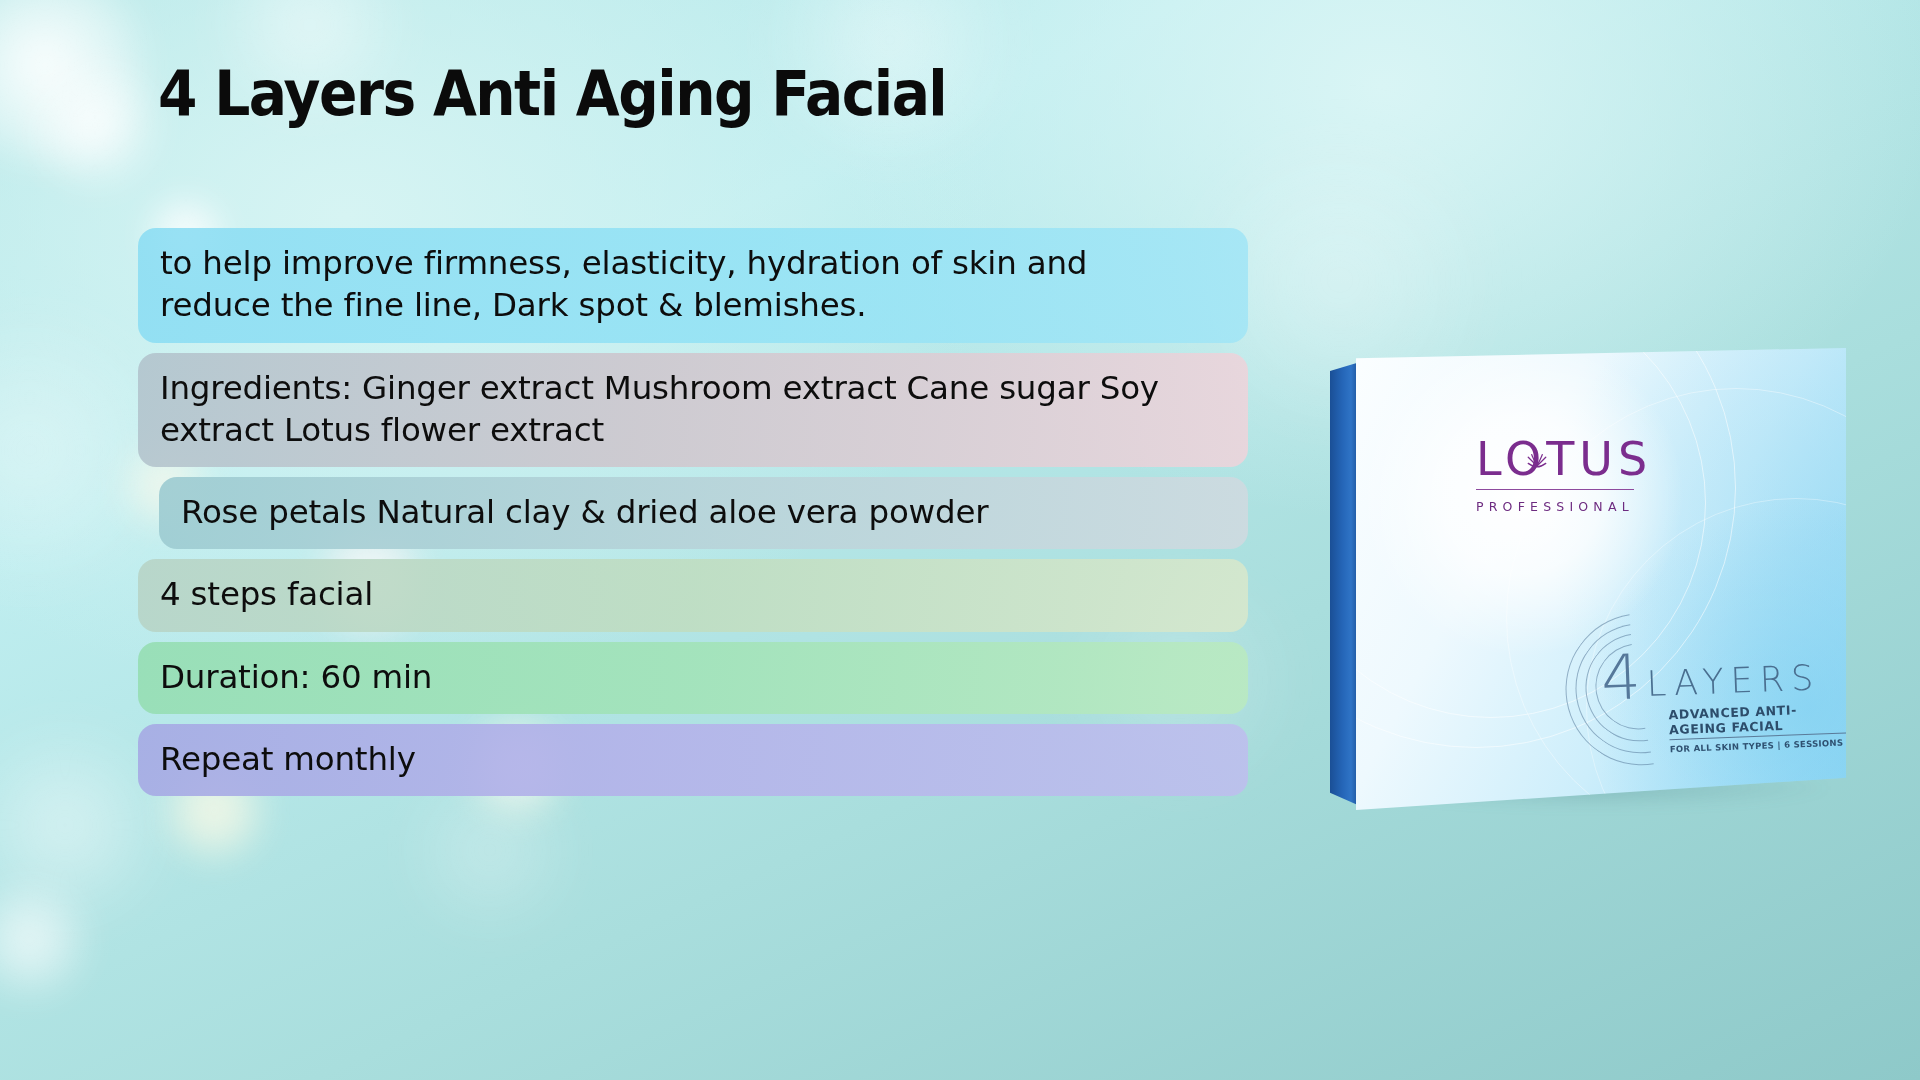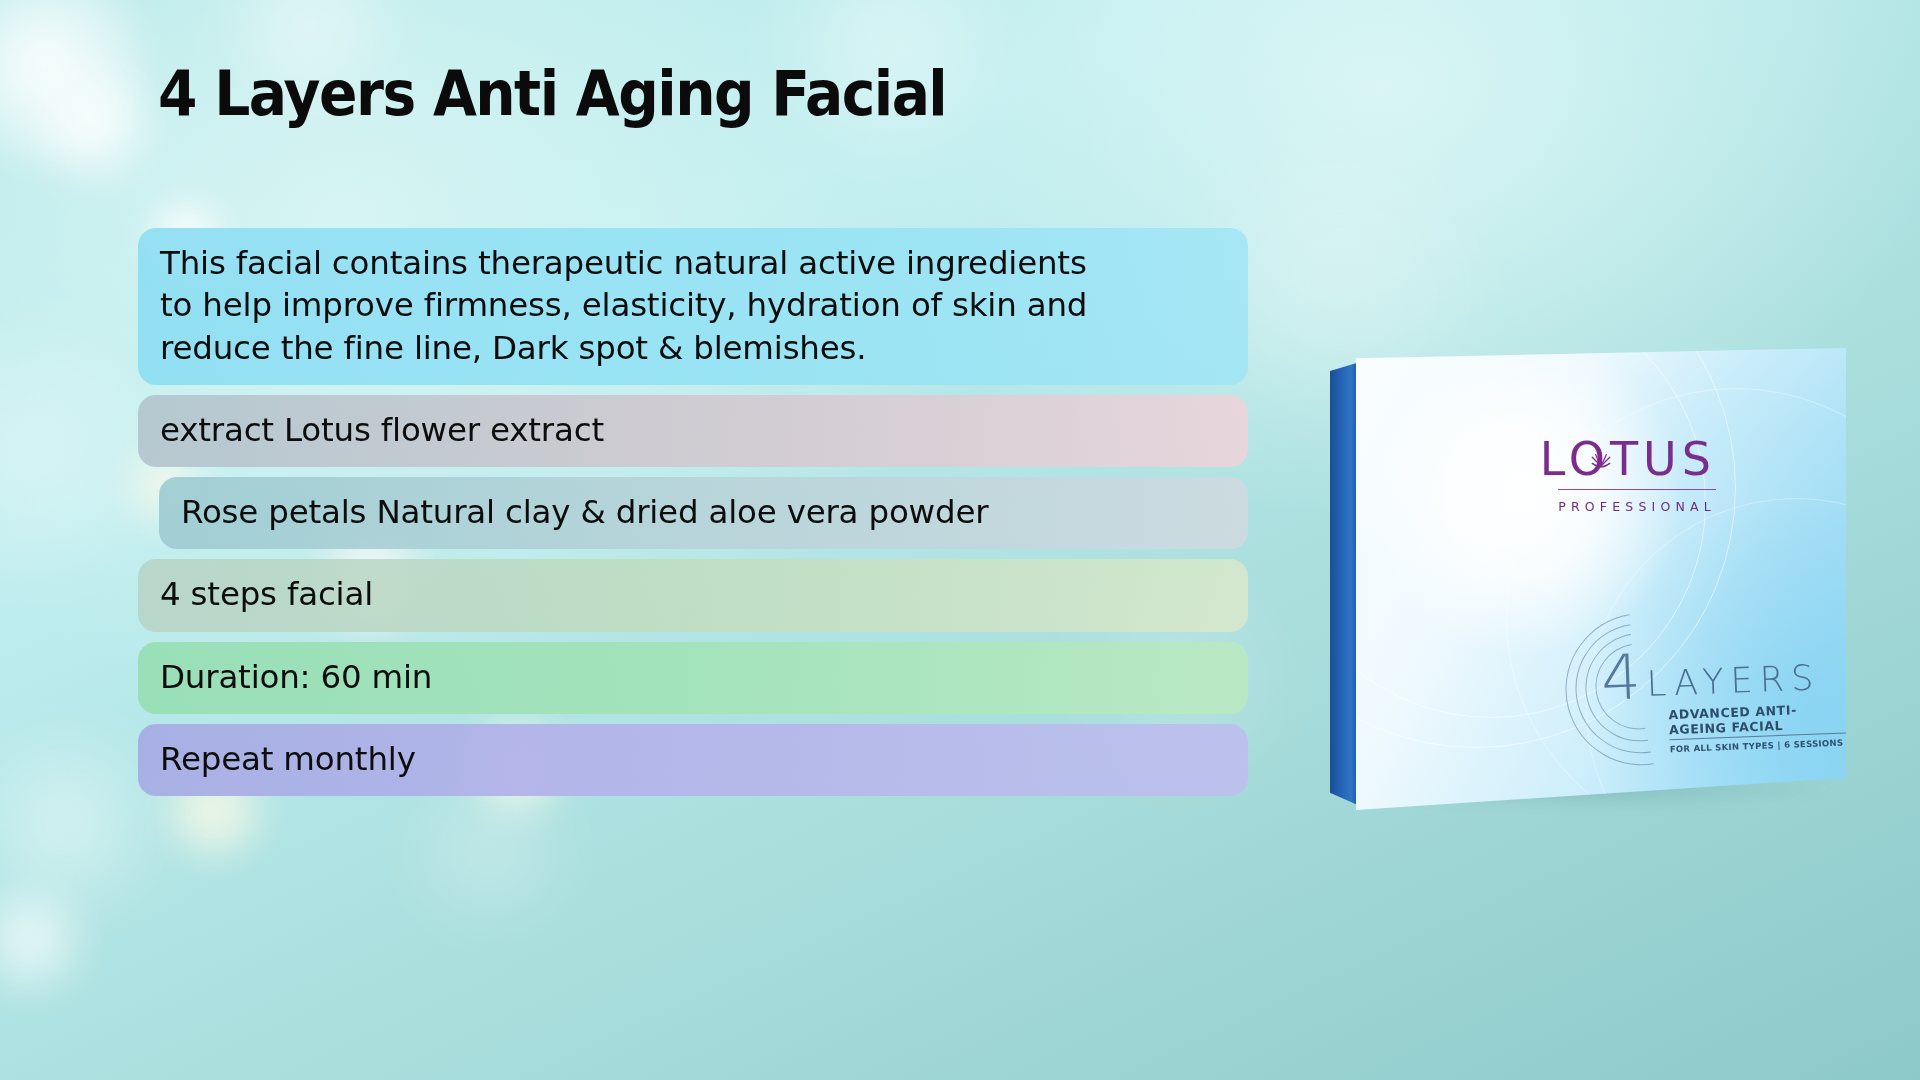--- a/index.html
+++ b/index.html
@@ -83,21 +83,21 @@
     clip-path:polygon(0% 2.2%, 100% 0%, 100% 93%, 0% 100%);
     box-shadow:0 6px 18px rgba(40,90,110,.18);
   }
   .face-arc {
     position:absolute; border-radius:50%;
     border:1px solid rgba(255,255,255,.55);
   }
 
   
   #logo {
-    position:absolute; left:120px; top:88px; width:240px; text-align:right;
+    position:absolute; left:120px; top:88px; width:240px; text-align:left;
   }
   #logo-word {
     position:relative;
     font-size:46px; font-weight:400; letter-spacing:5px;
     color:#7b2d8e;
     font-family:"DejaVu Sans", sans-serif;
     line-height:1;
     display:inline-block;
   }
   #logo-prof {
@@ -161,27 +161,27 @@
   <div class="bokeh bk-softer" style="left:400px;top:760px;width:180px;height:180px;background:radial-gradient(circle,rgba(255,255,255,.3) 0%,rgba(255,255,255,0) 70%);"></div>
   <div class="bokeh bk-softer" style="left:760px;top:-90px;width:260px;height:260px;background:radial-gradient(circle,rgba(255,255,255,.45) 0%,rgba(255,255,255,0) 72%);"></div>
   <div class="bokeh bk-softer" style="left:1180px;top:120px;width:320px;height:320px;background:radial-gradient(circle,rgba(255,255,255,.28) 0%,rgba(255,255,255,0) 72%);"></div>
   <div class="bokeh bk-softer" style="left:1060px;top:560px;width:240px;height:240px;background:radial-gradient(circle,rgba(255,255,255,.22) 0%,rgba(255,255,255,0) 72%);"></div>
 
   <h1 id="title">4 Layers Anti Aging Facial</h1>
 
   <div id="bands">
 
     <div class="band b1">
-      <p>This facial contains therapeutic natural active ingredients</p>
       <p>to help improve firmness, elasticity, hydration of skin and</p>
       <p>reduce the fine line, Dark spot &amp; blemishes.</p>
     </div>
 
 
     <div class="band b3">
+      <p>Ingredients: Ginger extract Mushroom extract Cane sugar Soy</p>
       <p>extract Lotus flower extract</p>
     </div>
 
     <div class="band b4">
       <p>Rose petals Natural clay &amp; dried aloe vera powder</p>
     </div>
 
     <div class="band b5">
       <p>4 steps facial</p>
     </div>

